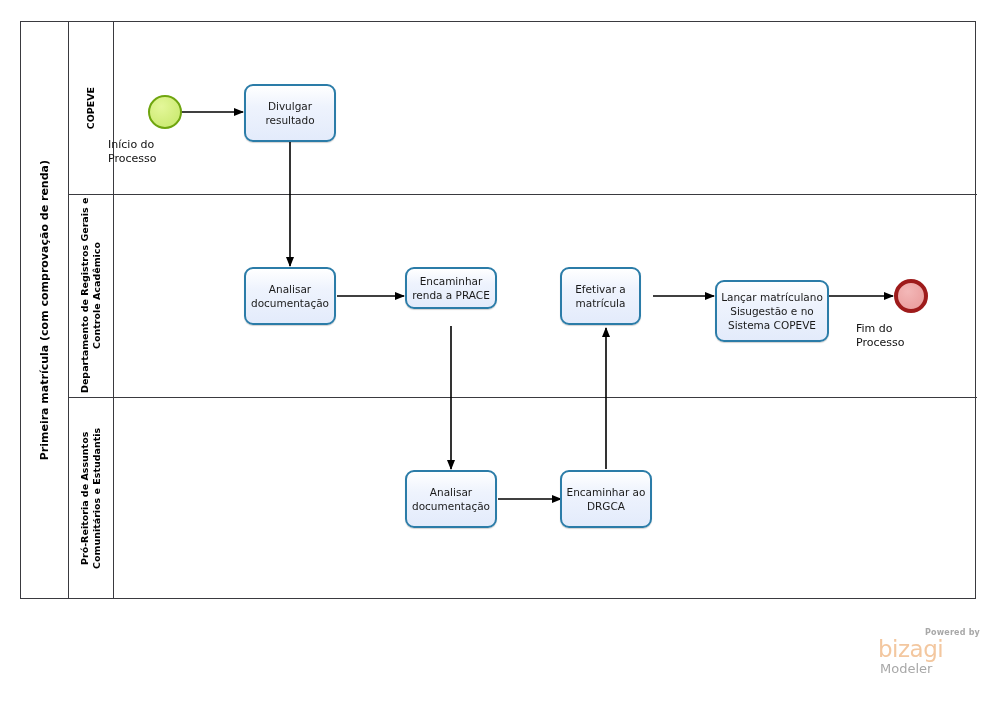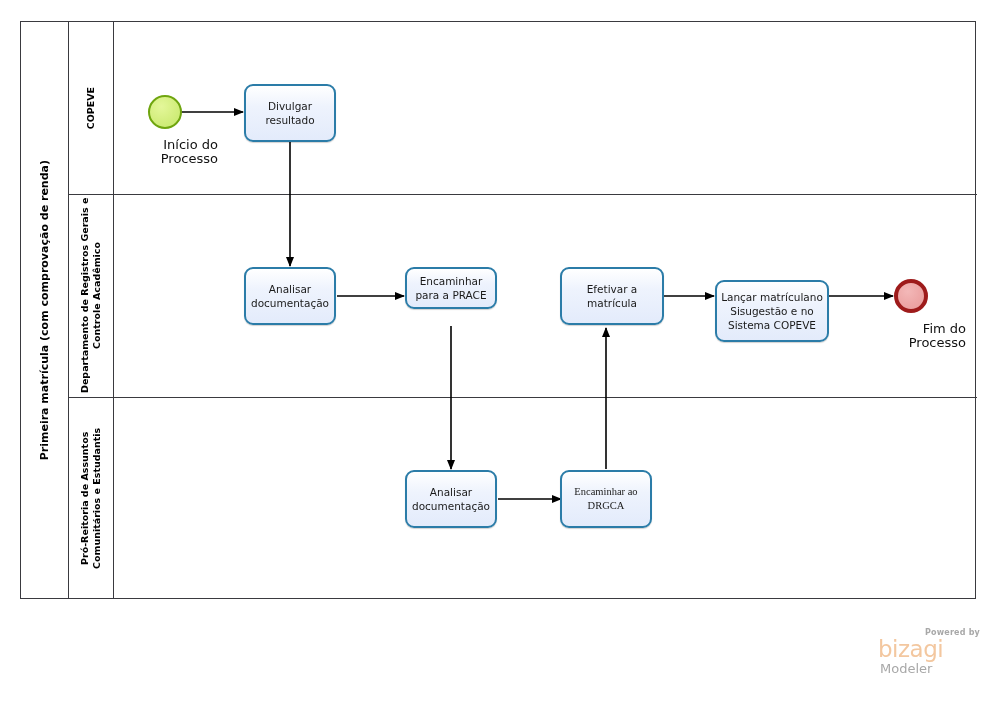--- a/index.html
+++ b/index.html
@@ -126,23 +126,23 @@
     background: radial-gradient(circle at 38% 32%, #e4f79a 0%, #d3ee7e 55%, #c5e86a 100%);
   }
   .event-end {
     width: 34px;
     height: 34px;
     border: 4px solid #9E1B1B;
     background: radial-gradient(circle at 38% 32%, #f3b8b8 0%, #eda6a6 55%, #e79c9c 100%);
   }
   .event-label {
     position: absolute;
-    font-size: 13px;
+    font-size: 11px;
     color: #111;
-    text-align: right;
+    text-align: left;
     line-height: 14px;
     width: 110px;
   }
 
   
   .flow-svg {
     position: absolute;
     left: 0; top: 0;
     width: 996px;
     height: 711px;
@@ -269,25 +269,25 @@
   <div class="task" style="left:244px; top:267px; width:92px; height:58px;">
     <div>
       <div>Analisar</div>
       <div>documentação</div>
     </div>
   </div>
 
   <div class="task" style="left:405px; top:267px; width:92px; height:42px;">
     <div>
       <div>Encaminhar</div>
-      <div>para a PRACE</div>
-    </div>
-  </div>
-
-  <div class="task" style="left:560px; top:267px; width:104px; height:58px;">
+      <div>renda a PRACE</div>
+    </div>
+  </div>
+
+  <div class="task" style="left:560px; top:267px; width:81px; height:58px;">
     <div>
       <div>Efetivar a</div>
       <div>matrícula</div>
     </div>
   </div>
 
   <div class="task" style="left:715px; top:265px; width:114px; height:62px;margin-top:15px;">
     <div>
       <div>Lançar matrículano</div>
       <div>Sisugestão e no</div>
@@ -295,21 +295,21 @@
     </div>
   </div>
 
   <div class="task" style="left:405px; top:470px; width:92px; height:58px;">
     <div>
       <div>Analisar</div>
       <div>documentação</div>
     </div>
   </div>
 
-  <div class="task" style="left:560px; top:470px; width:92px; height:58px;font-family:Liberation Serif, serif;">
+  <div class="task" style="left:560px; top:470px; width:92px; height:58px;">
     <div>
       <div>Encaminhar ao</div>
       <div>DRGCA</div>
     </div>
   </div>
 
   <div class="logo">
     <div class="logo-powered">Powered by</div>
     <div class="logo-word">bizagi</div>
     <div class="logo-sub">Modeler</div>

